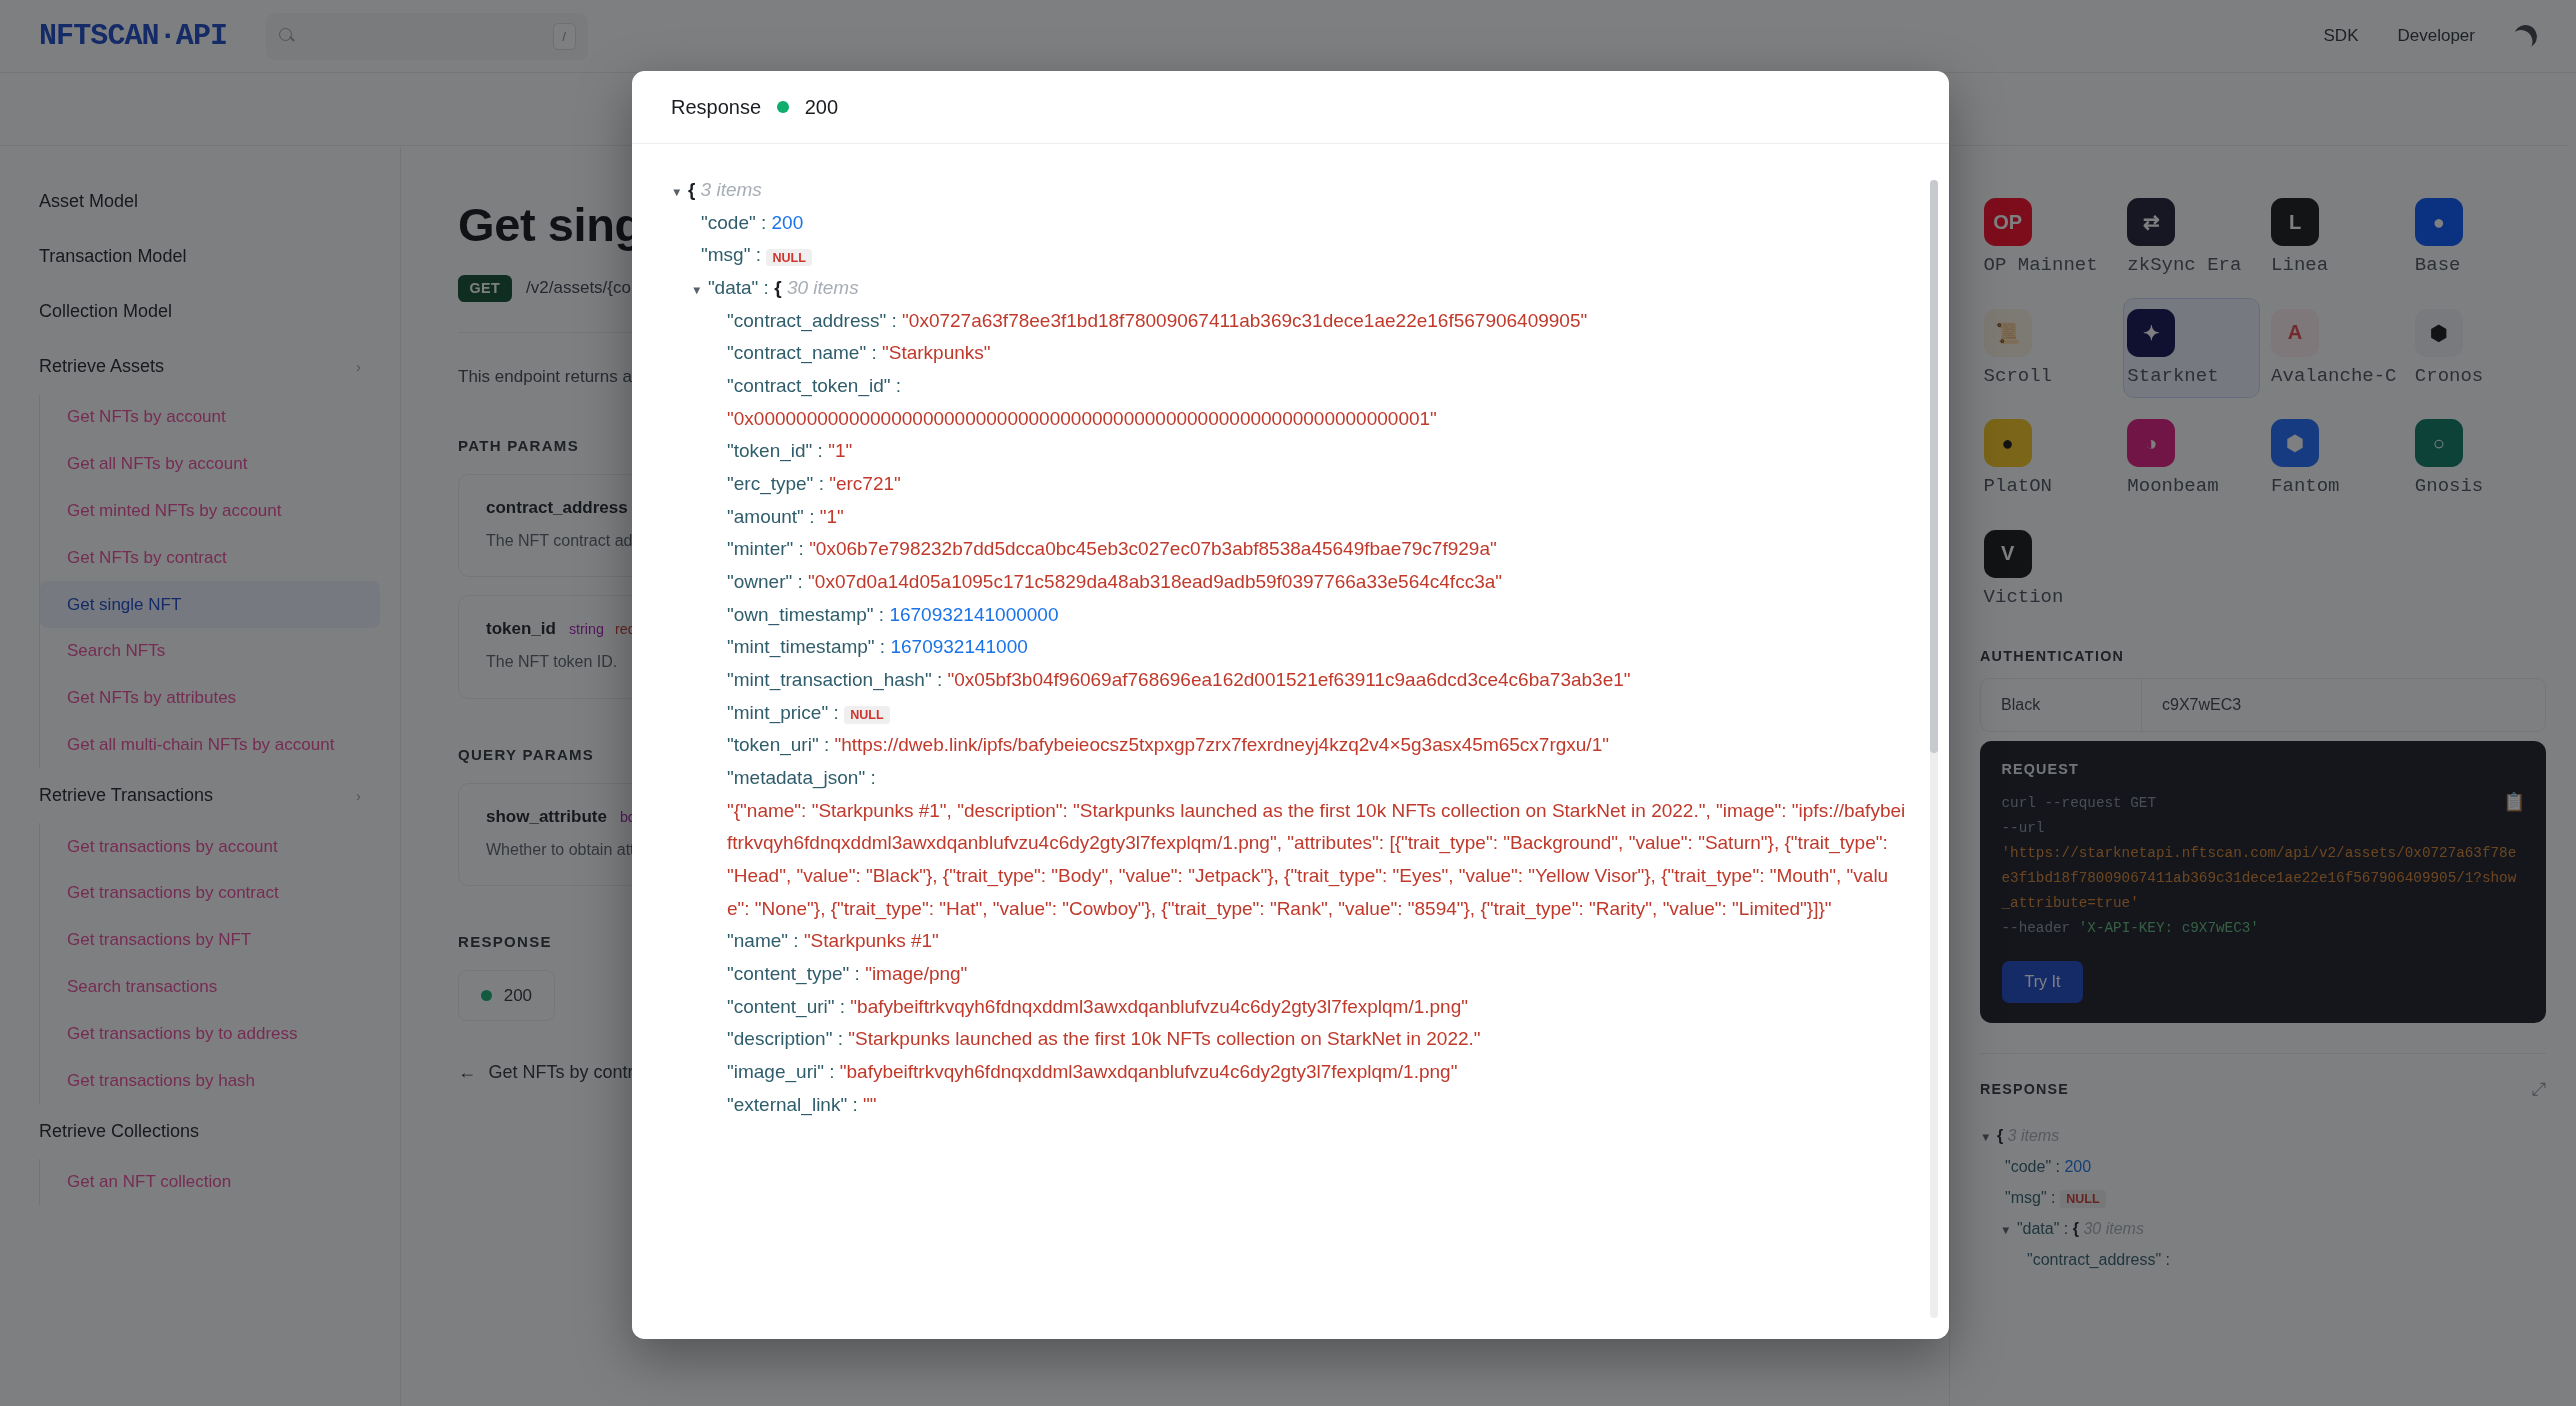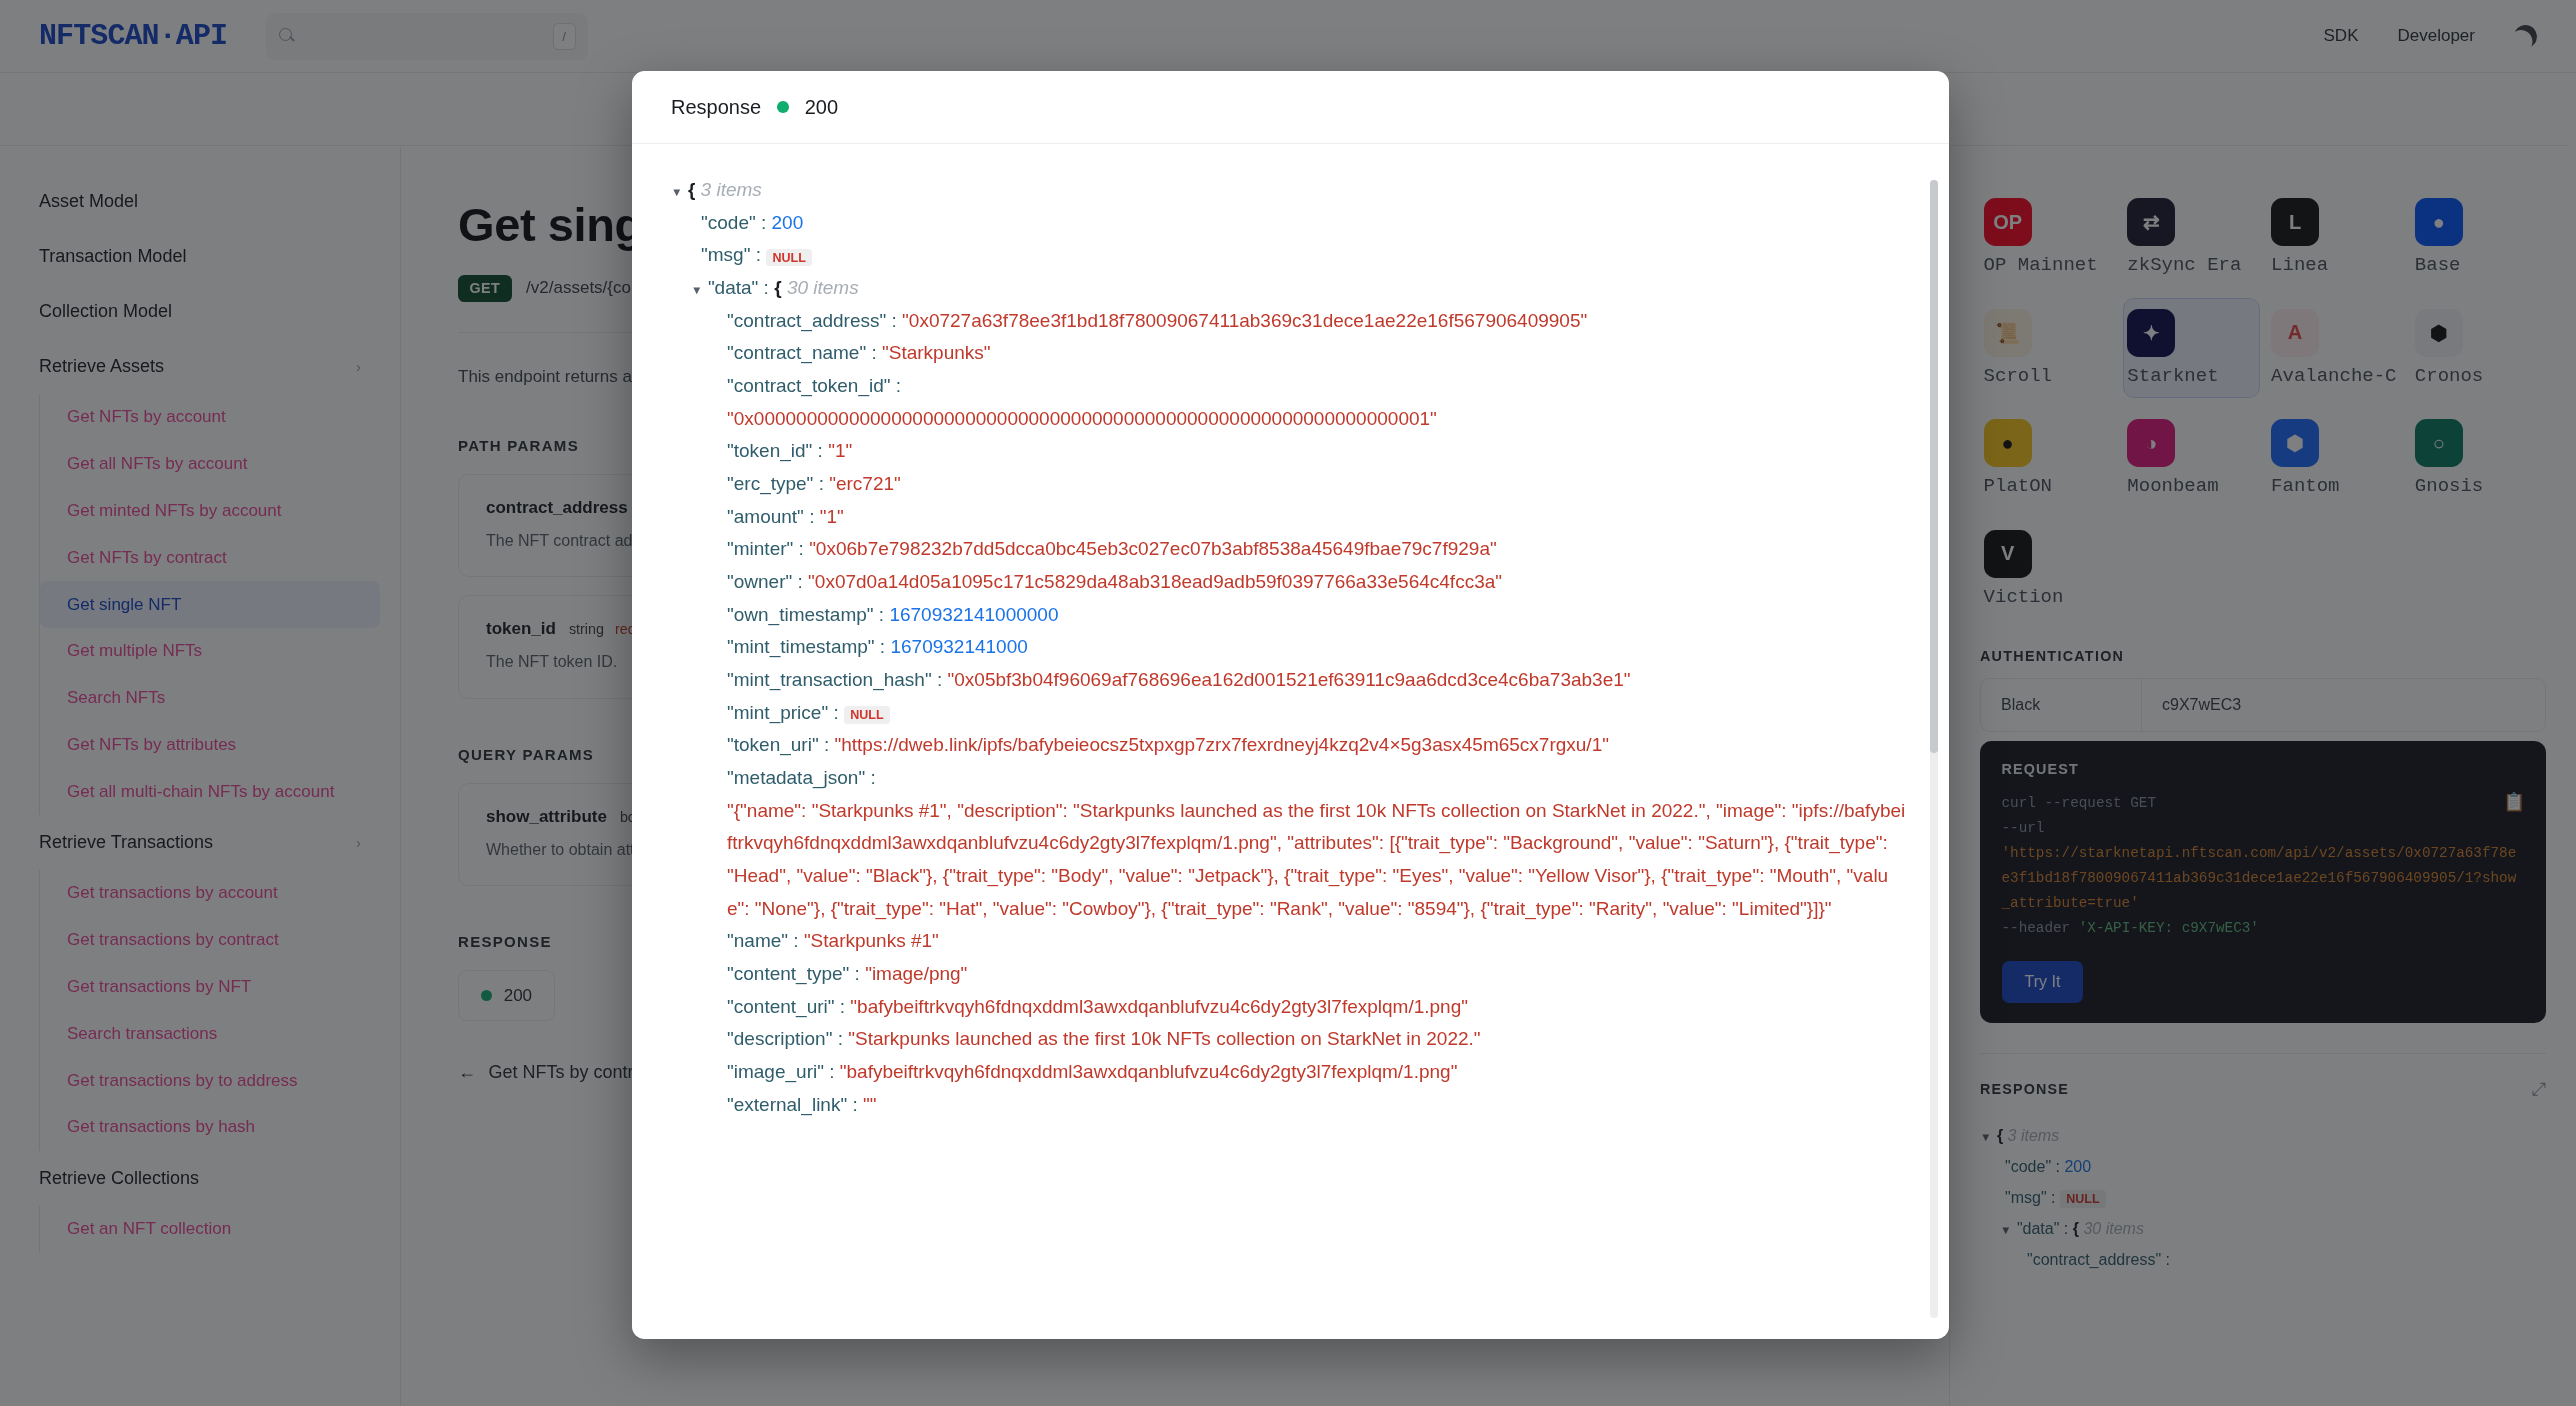--- a/index.html
+++ b/index.html
@@ -102,21 +102,21 @@
   .doc-desc { font-size: 17px; color: #41464e; line-height: 1.6; }
   .section-title {
     font-size: 15px; font-weight: 700; letter-spacing: 1.3px;
     color: #2b2f36; margin: 47px 0 20px;
   }
   .param-card {
     border: 0.9px solid #ececec; border-radius: 10.7px; padding: 23px 27px;
     margin-bottom: 18px; background: #fff;
   }
   .param-name { font-size: 17px; font-weight: 700; color: #1a1d22; }
-  .param-type { font-size: 14.3px; color: #404040; font-weight: 400; margin-left: 9px; }
+  .param-type { font-size: 14.3px; color: #a21caf; font-weight: 400; margin-left: 9px; }
   .param-req { font-size: 14.3px; color: #c0392b; font-weight: 400; margin-left: 7.2px; }
   .param-desc { font-size: 16px; color: #5a6069; margin-top: 10.7px; line-height: 1.55; }
   .resp-pill {
     border: 0.9px solid #ececec; border-radius: 9px; padding: 14.3px 21.5px;
     display: inline-flex; align-items: center; gap: 11.6px; font-size: 17px; color: #2b2f36;
   }
   .dot-green { width: 11.6px; height: 11.6px; border-radius: 50%; background: #0fae6e; display: inline-block; }
   .prevlink { display: flex; align-items: center; gap: 12.5px; font-size: 18px; color: #2b2f36; margin-top: 41px; }
 
   
@@ -312,21 +312,20 @@
         <div class="sb-group">
           <span>Retrieve Assets</span>
           <span class="chev">›</span>
         </div>
         <div class="sb-sub">
           <div class="sb-item">Get NFTs by account</div>
           <div class="sb-item">Get all NFTs by account</div>
           <div class="sb-item">Get minted NFTs by account</div>
           <div class="sb-item">Get NFTs by contract</div>
           <div class="sb-item active">Get single NFT</div>
-          <div class="sb-item">Get multiple NFTs</div>
           <div class="sb-item">Search NFTs</div>
           <div class="sb-item">Get NFTs by attributes</div>
           <div class="sb-item">Get all multi-chain NFTs by account</div>
         </div>
 
         <div class="sb-group">
           <span>Retrieve Transactions</span>
           <span class="chev">›</span>
         </div>
         <div class="sb-sub">

